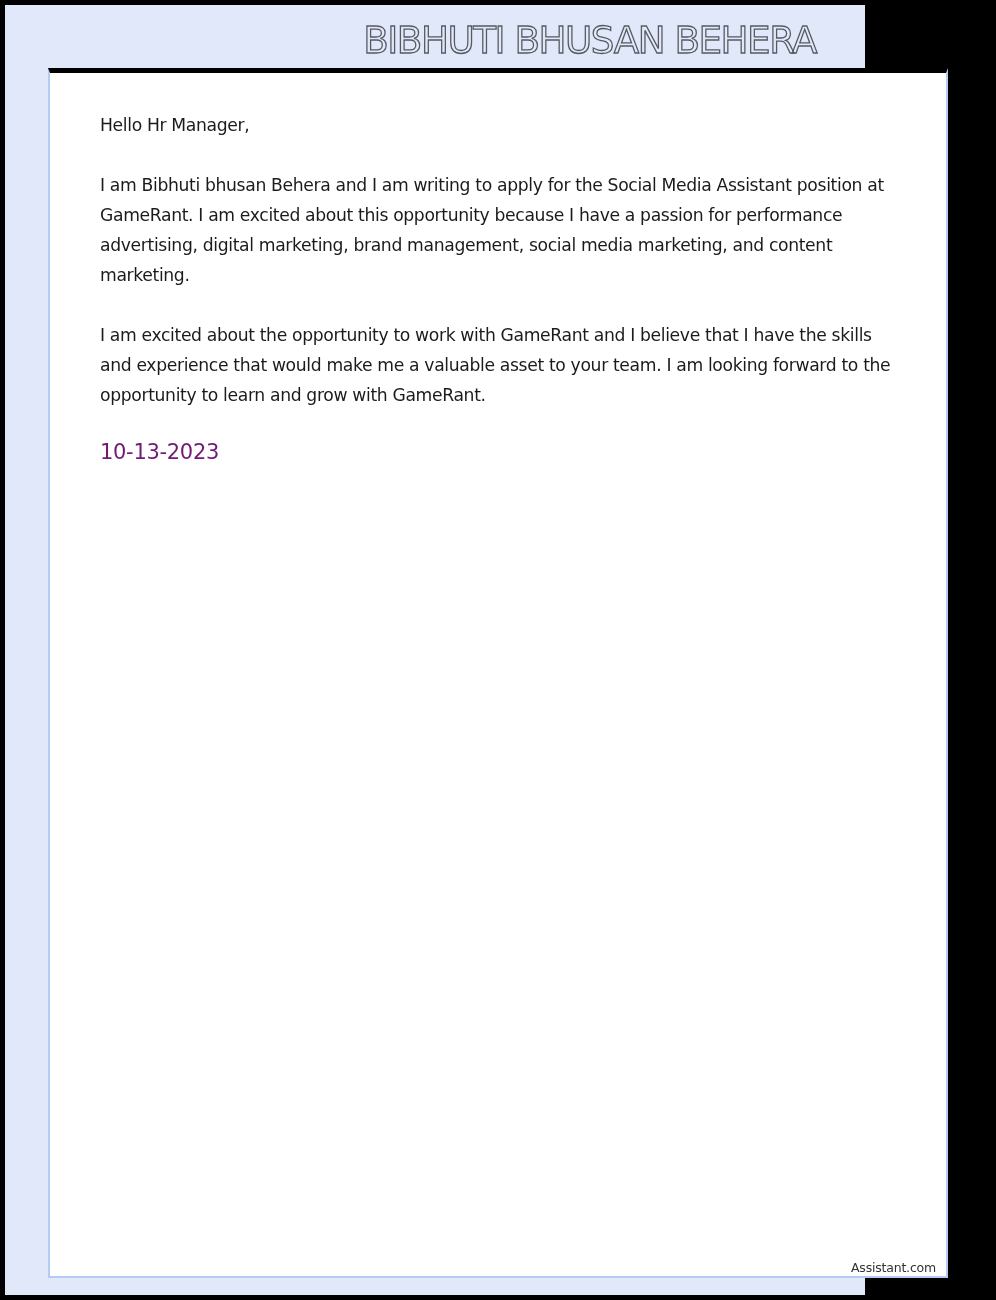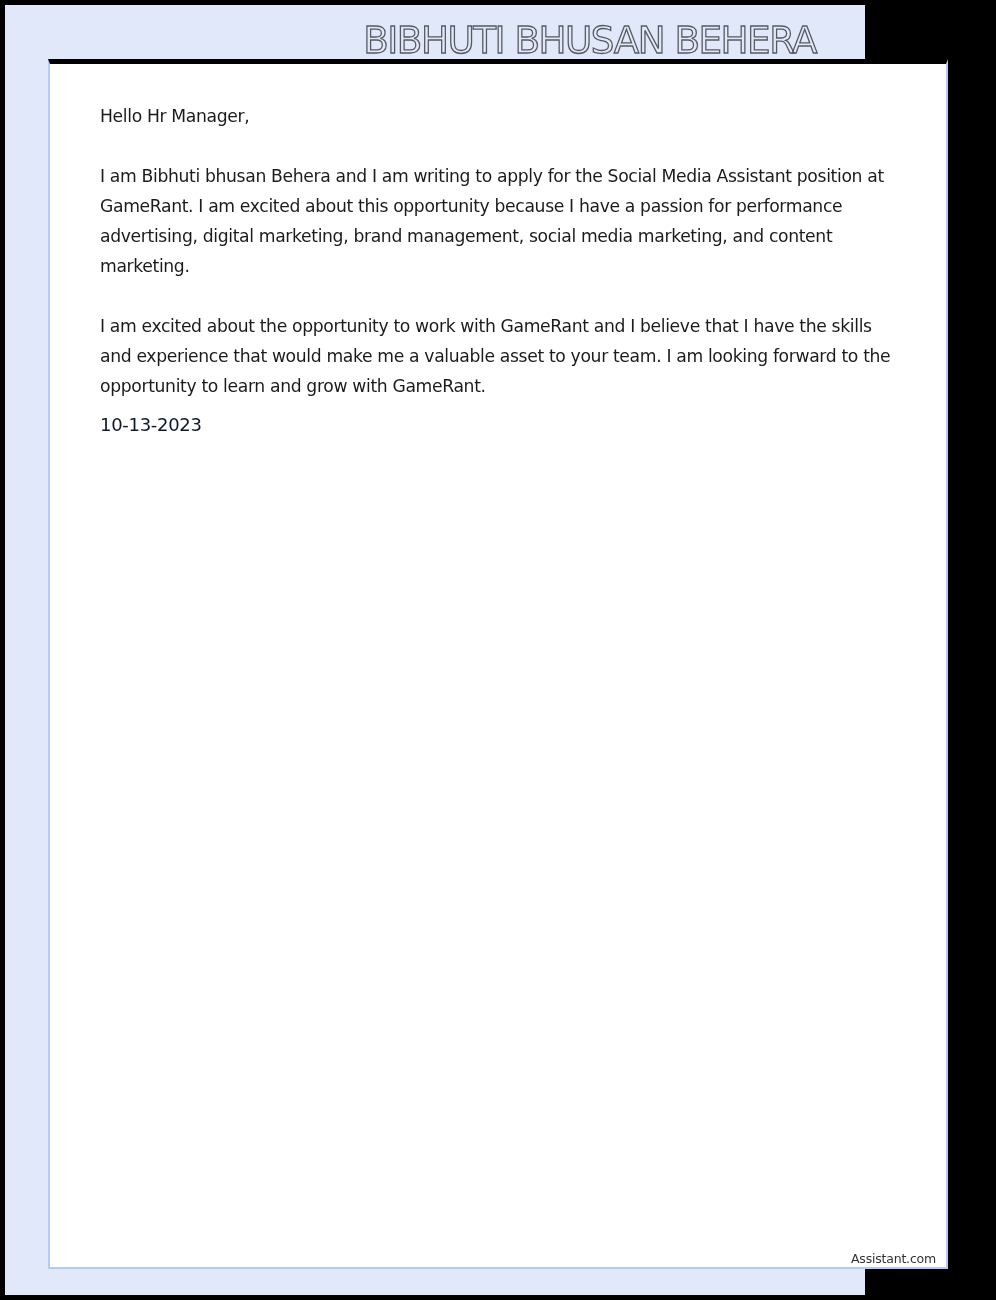--- a/index.html
+++ b/index.html
@@ -32,21 +32,21 @@
       line-height: 44px;
       color: #e4e8f4;
       -webkit-text-stroke: 1.3px #555b66;
       white-space: nowrap;
       transform: scaleX(0.98);
       transform-origin: right center;
     }
     .card {
       position: absolute;
       left: 43px;
-      top: 54px;
+      top: 63px;
       width: 896px;
       height: 1203px;
       background: #ffffff;
       border-top: 5px solid #000000;
       border-left: 2px solid #b4ccf4;
       border-right: 2px solid #b4ccf4;
       border-bottom: 2px solid #b4ccf4;
       box-sizing: content-box;
     }
     .letter {
@@ -57,27 +57,27 @@
       font-family: "DejaVu Sans", sans-serif;
       font-size: 17.2px;
       line-height: 30px;
       color: #1b1b1b;
       letter-spacing: -0.35px;
     }
     .letter p {
       margin: 0 0 30px 0;
     }
     .letter p.last {
-      margin-bottom: 9px;
+      margin-bottom: 27px;
     }
     .date {
       font-family: "DejaVu Sans", sans-serif;
-      font-size: 18px;
+      font-size: 21px;
       line-height: 30px;
-      color: #0f172a;
+      color: #701a75;
       letter-spacing: -0.3px;
     }
     .footer-brand {
       position: absolute;
       right: 10px;
       bottom: 0px;
       font-family: "DejaVu Sans", sans-serif;
       font-size: 12.5px;
       line-height: 16px;
       color: #333333;

